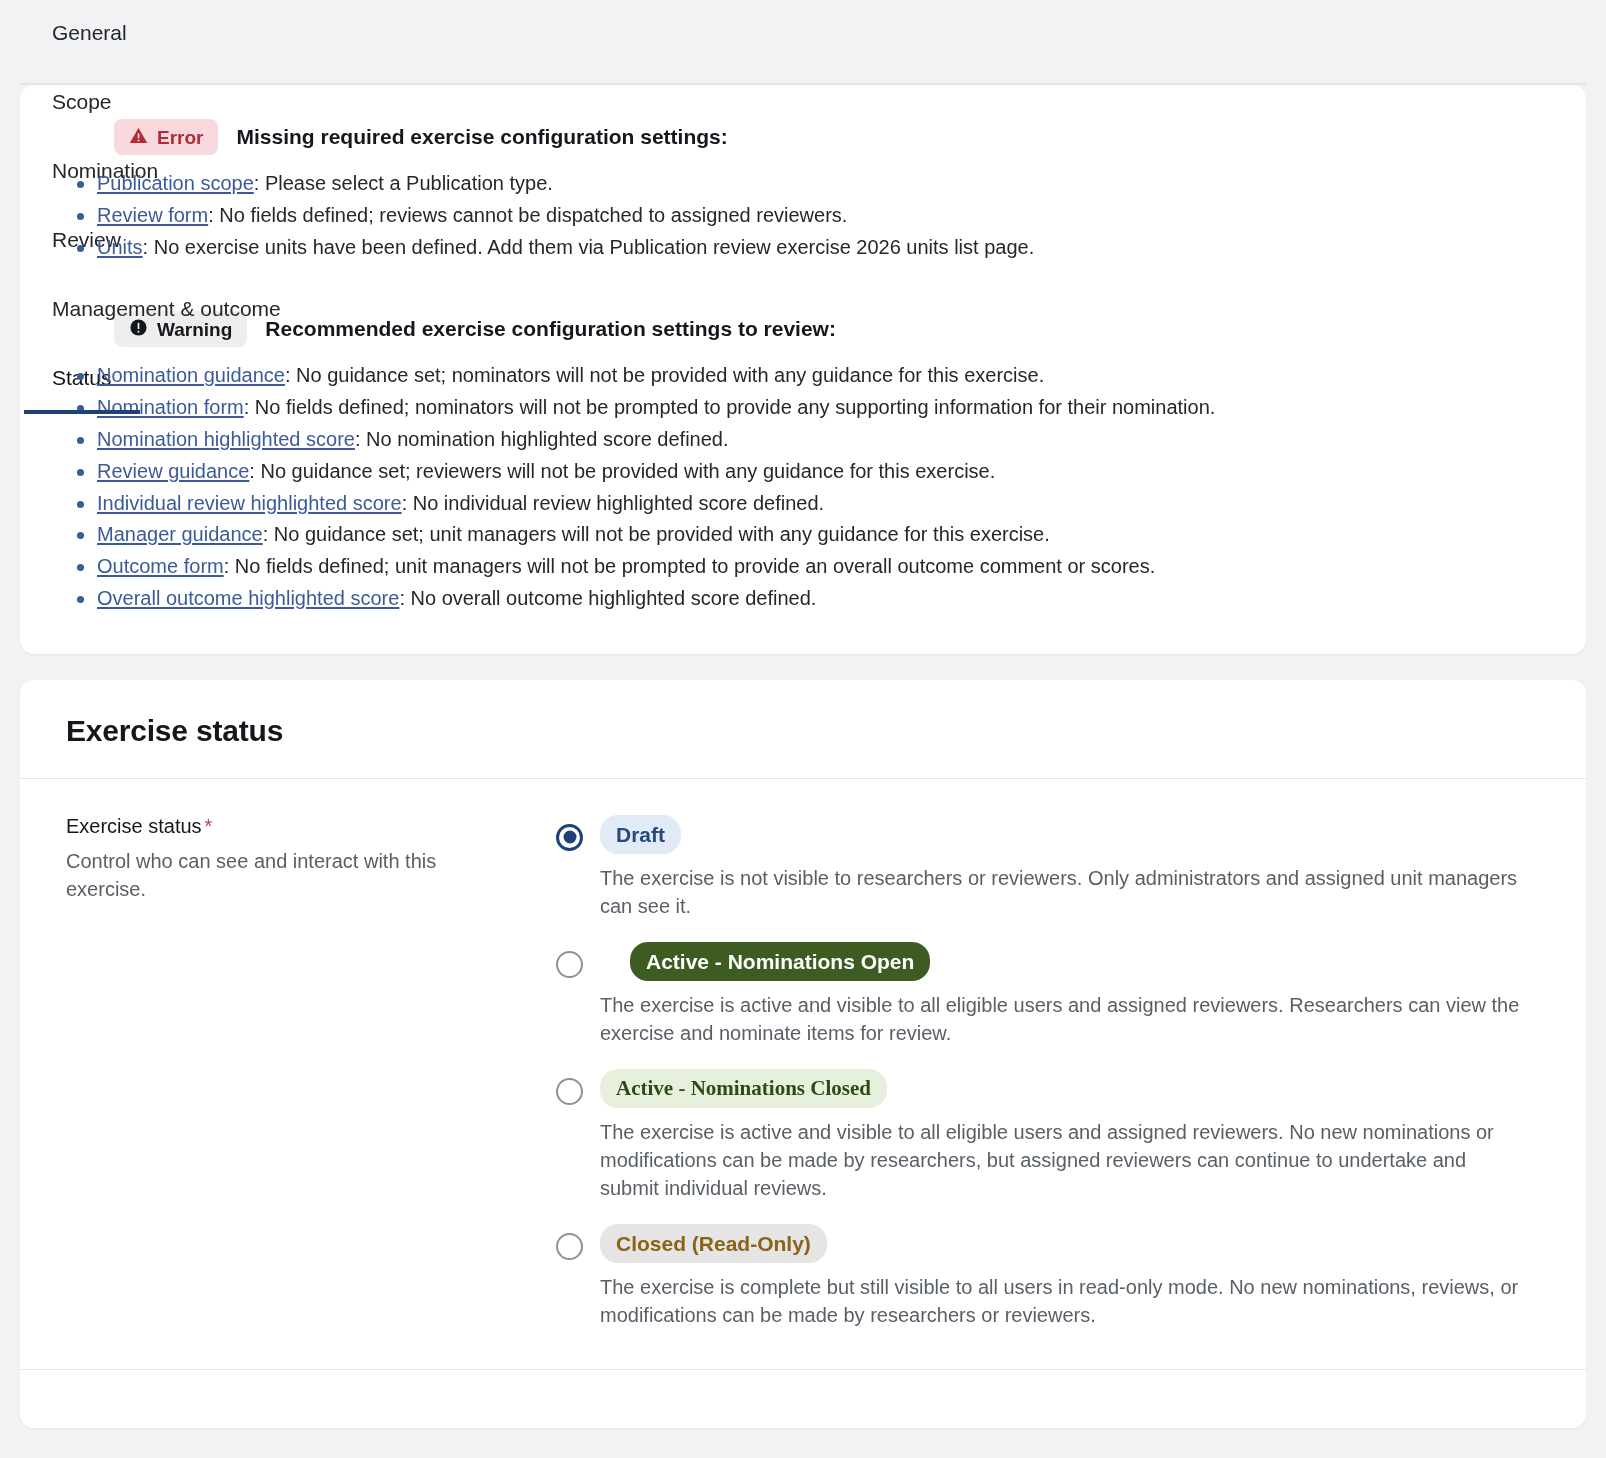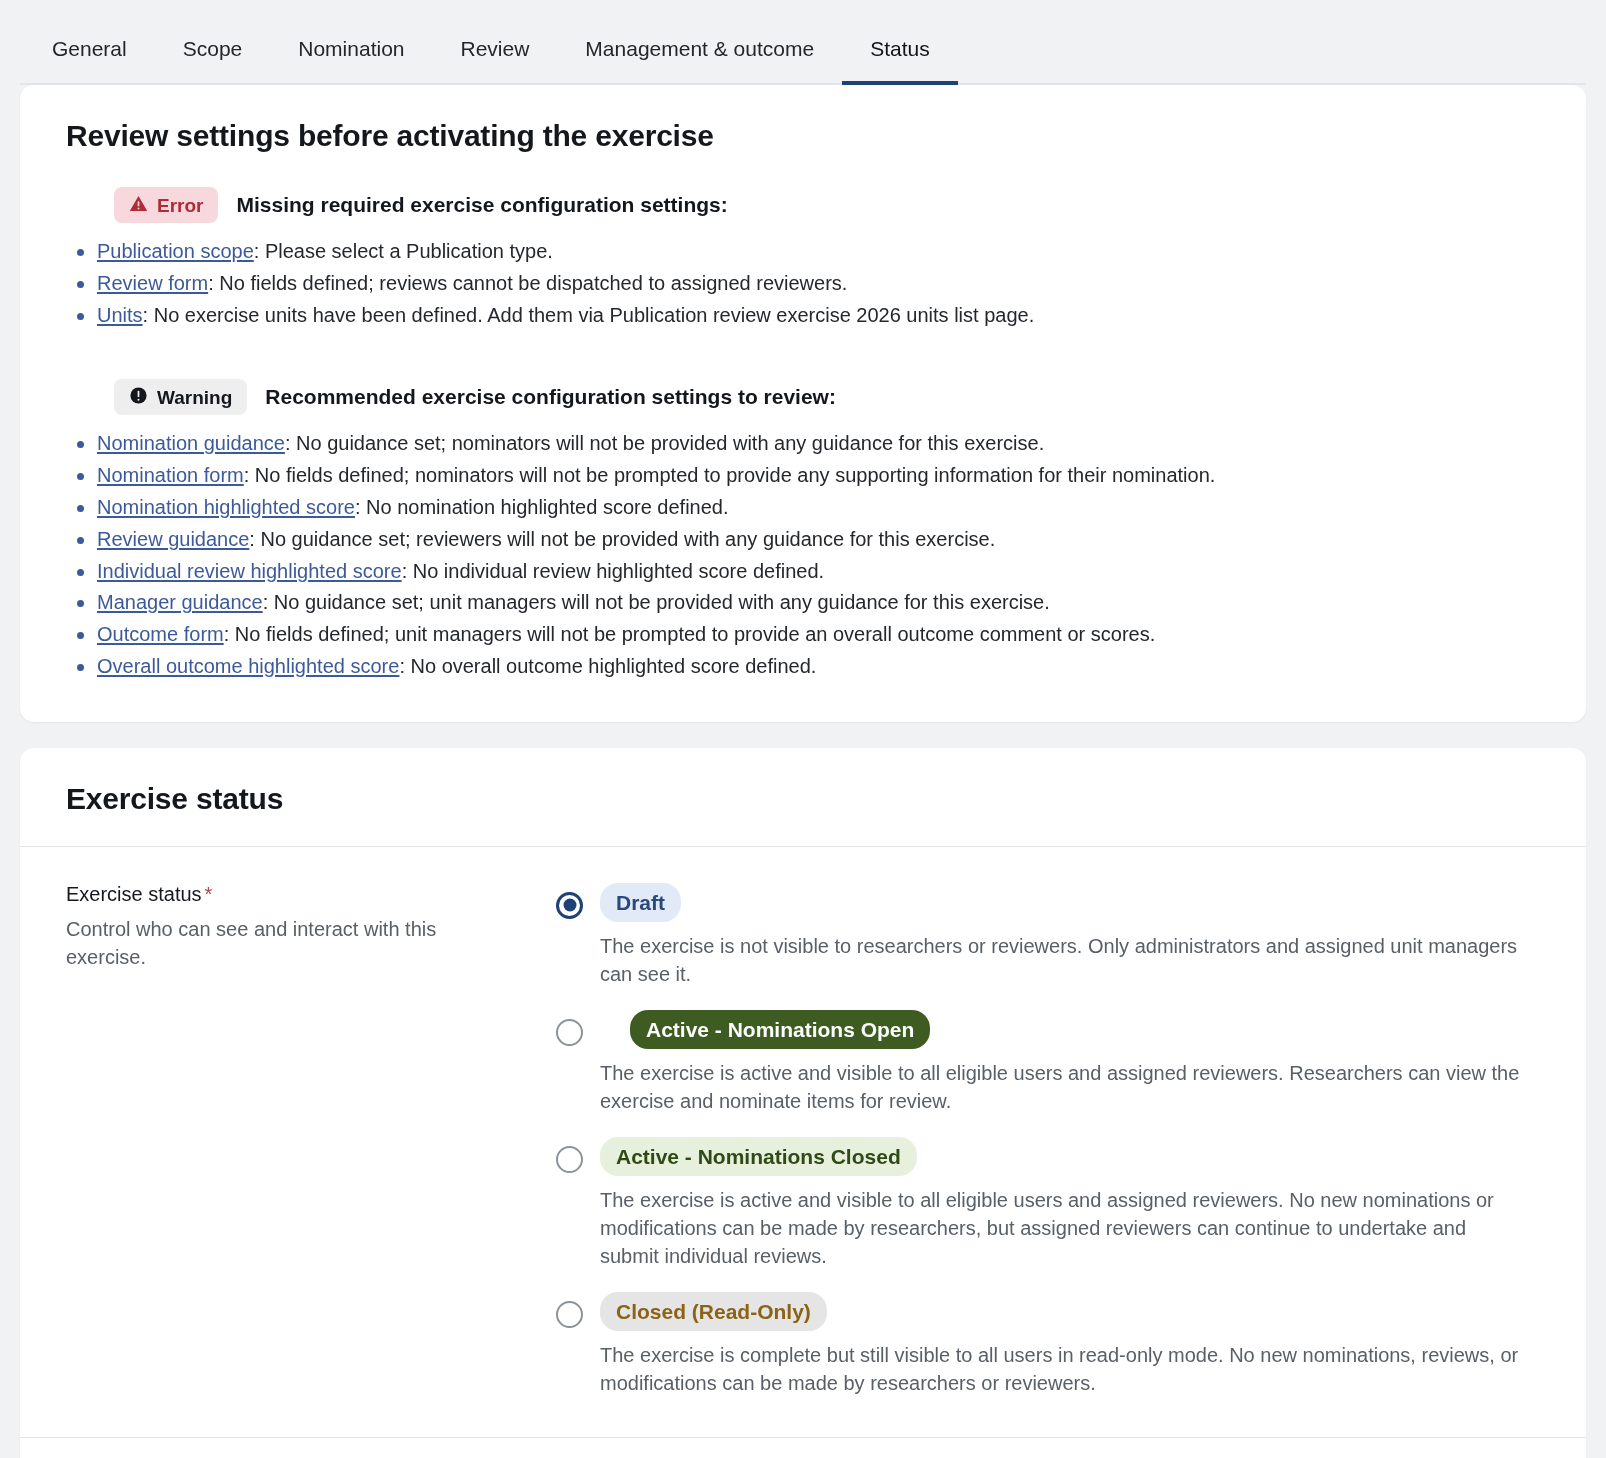--- a/index.html
+++ b/index.html
@@ -15,22 +15,23 @@
     color: #1a1a1a;
     -webkit-font-smoothing: antialiased;
   }
 
   
   .tabbar {
     position: relative;
     height: 85px;
     background: #f1f2f4;
     display: flex;
-    align-items: flex-end;
+    align-items: flex-start;
     padding: 0 0 0 24px;
+    flex-direction: column;
   }
   .tabbar::after {
     content: "";
     position: absolute;
     left: 20px;
     right: 20px;
     bottom: 0;
     height: 2px;
     background: #e2e4e7;
   }
@@ -224,21 +225,21 @@
   .status-pill {
     display: inline-block;
     border-radius: 18px;
     padding: 8px 16px;
     font-size: 21px;
     font-weight: bold;
     line-height: 1.1;
   }
   .pill-draft    { background: #e2eaf8; color: #28497e; }
   .pill-open     { background: #3e5c22; color: #ffffff; margin-left: 30px; }
-  .pill-closed   { background: #e7f0dd; color: #2e4a15; }
+  .pill-closed   { background: #e7f0dd; color: #2e4a15; font-family: Liberation Serif, serif; }
   .pill-readonly { background: #e5e5e5; color: #8a6316; }
 
   .option-desc {
     font-size: 20px;
     color: #585f66;
     line-height: 1.4;
     margin-top: 10px;
     max-width: 920px;
   }
 
@@ -258,21 +259,20 @@
   <button class="tab">General</button>
   <button class="tab">Scope</button>
   <button class="tab">Nomination</button>
   <button class="tab">Review</button>
   <button class="tab">Management &amp; outcome</button>
   <button class="tab active">Status</button>
 </nav>
 
 <section class="card">
   <div class="card-pad">
-    <h1 class="section-title">Review settings before activating the exercise</h1>
 
     <div class="badge-row">
       <span class="badge error">
         <span>
           <svg width="19" height="19" viewBox="0 0 24 24" aria-hidden="true">
             <path d="M12 2.6 23 21.4H1z" fill="#b02a37"></path>
             <rect x="10.9" y="9" width="2.2" height="6.6" rx="1.1" fill="#f7d9dd"></rect>
             <circle cx="12" cy="18.2" r="1.25" fill="#f7d9dd"></circle>
           </svg>
         </span>

